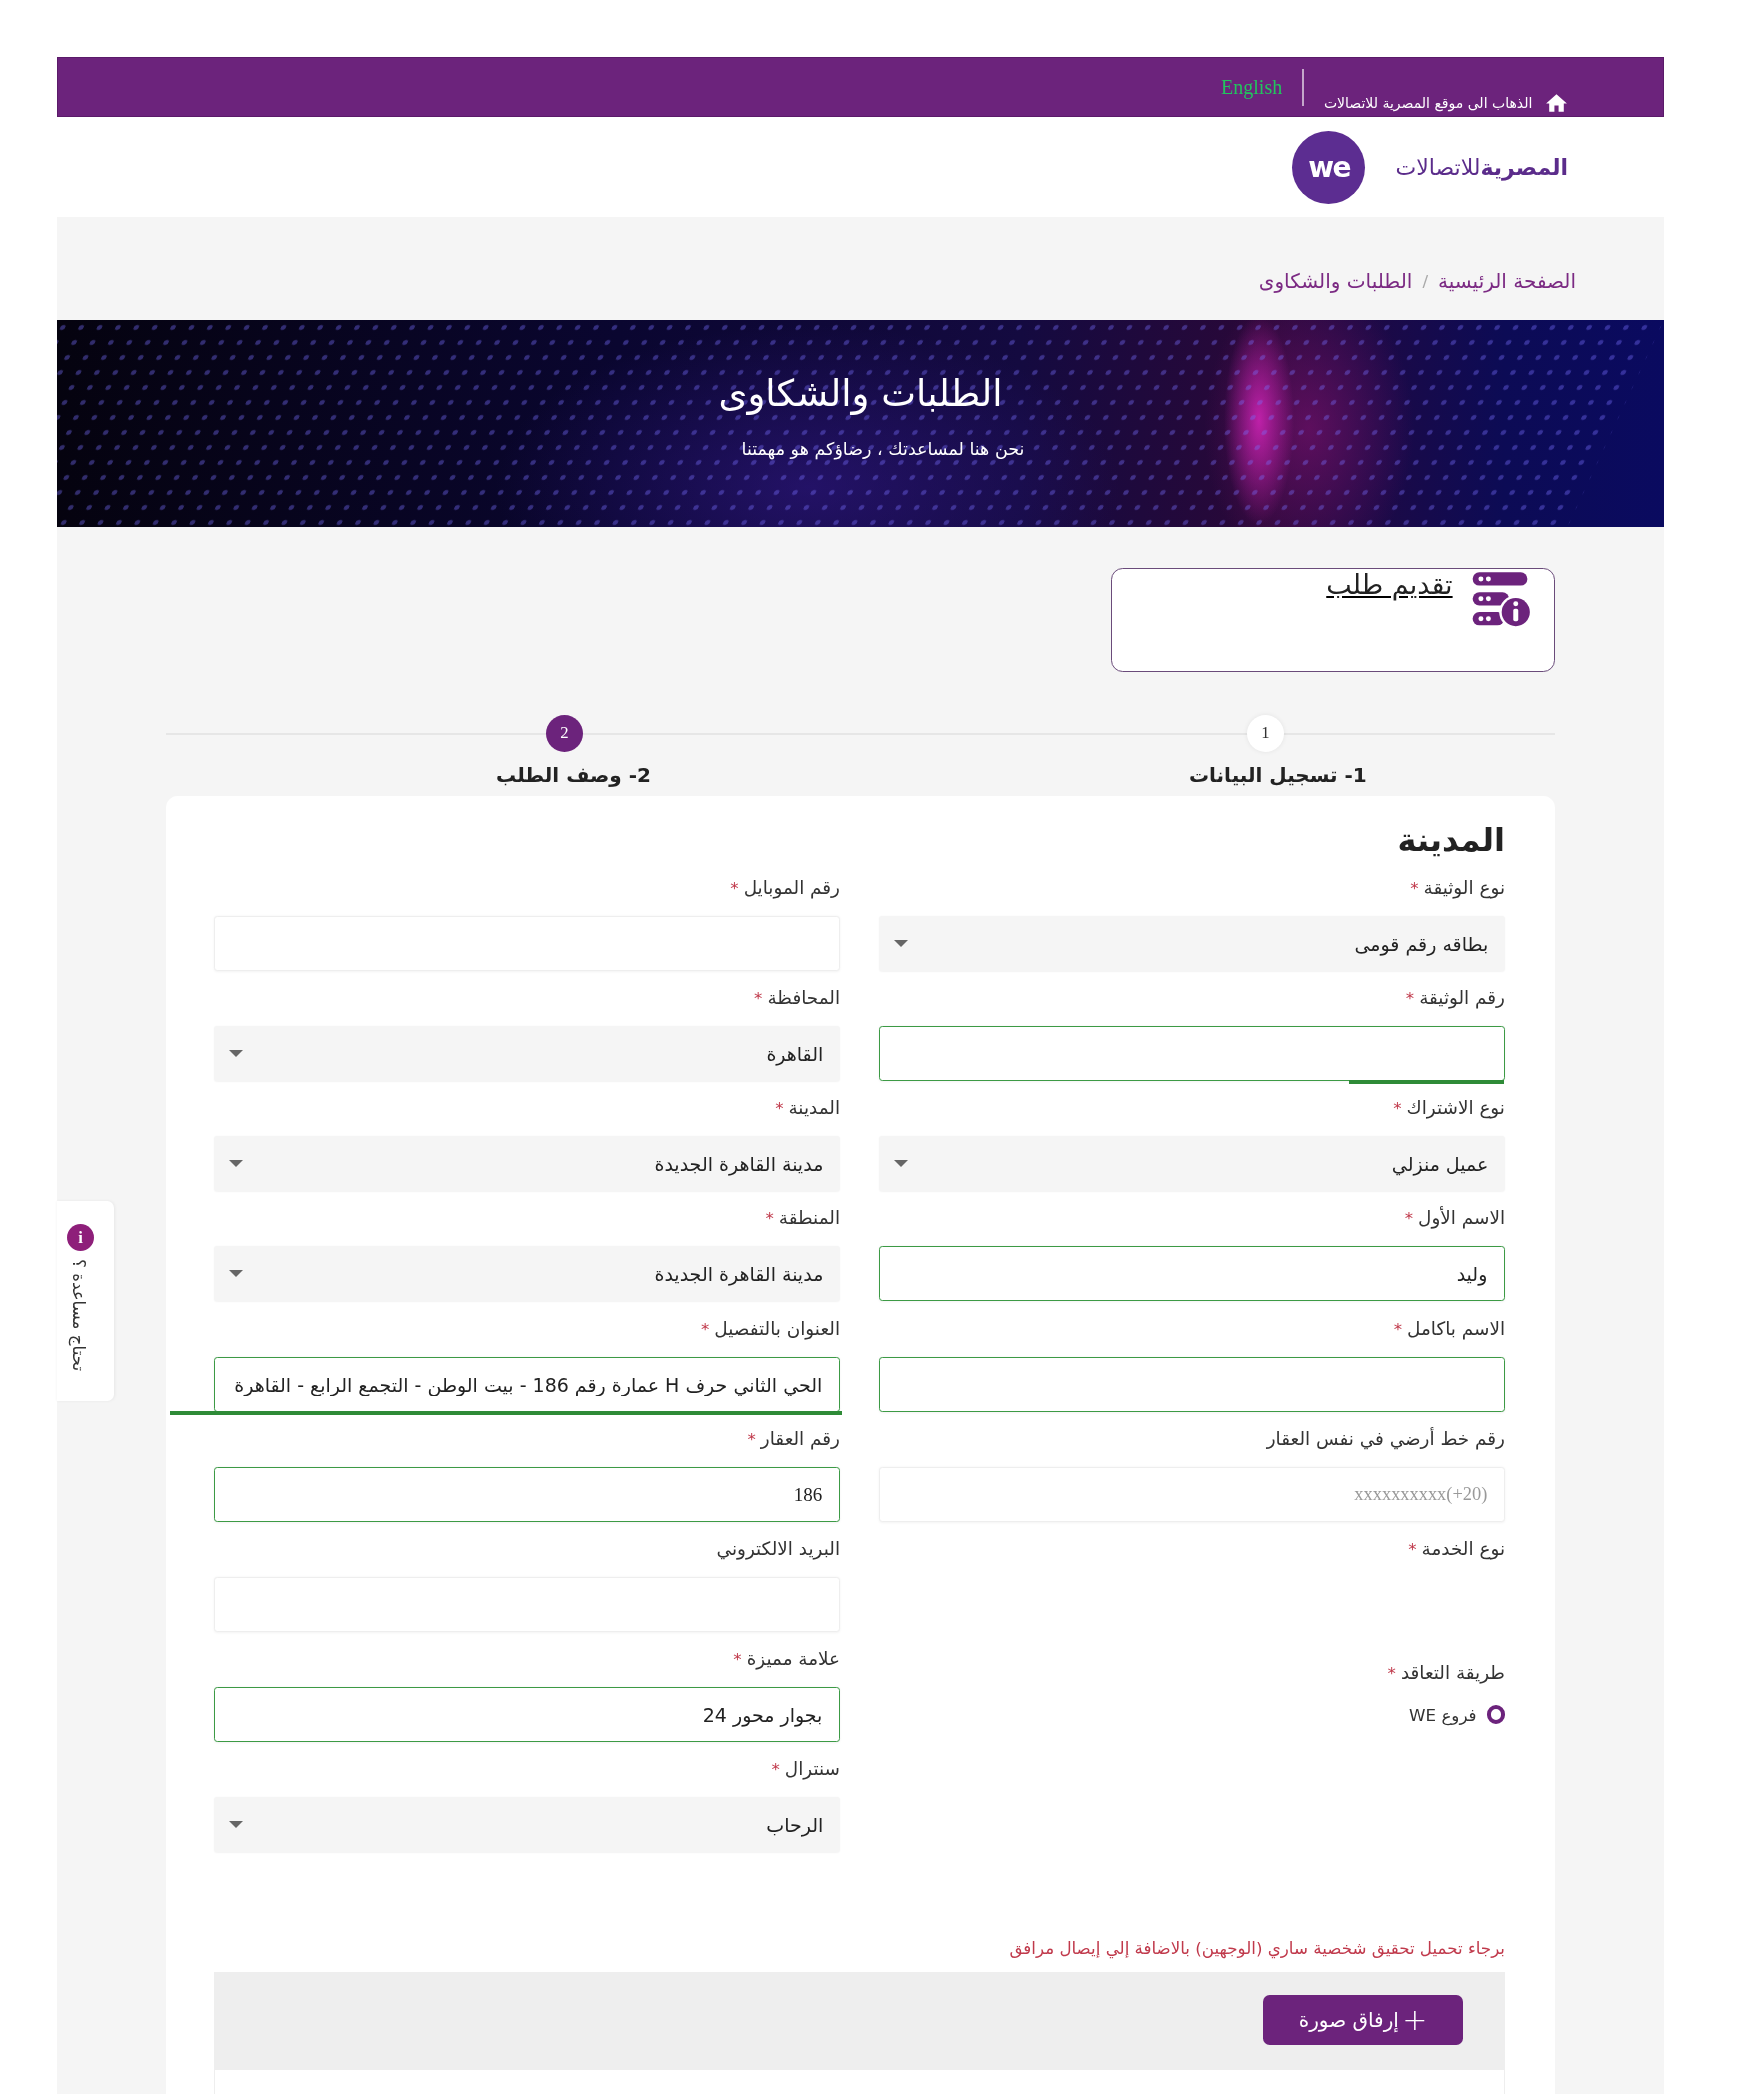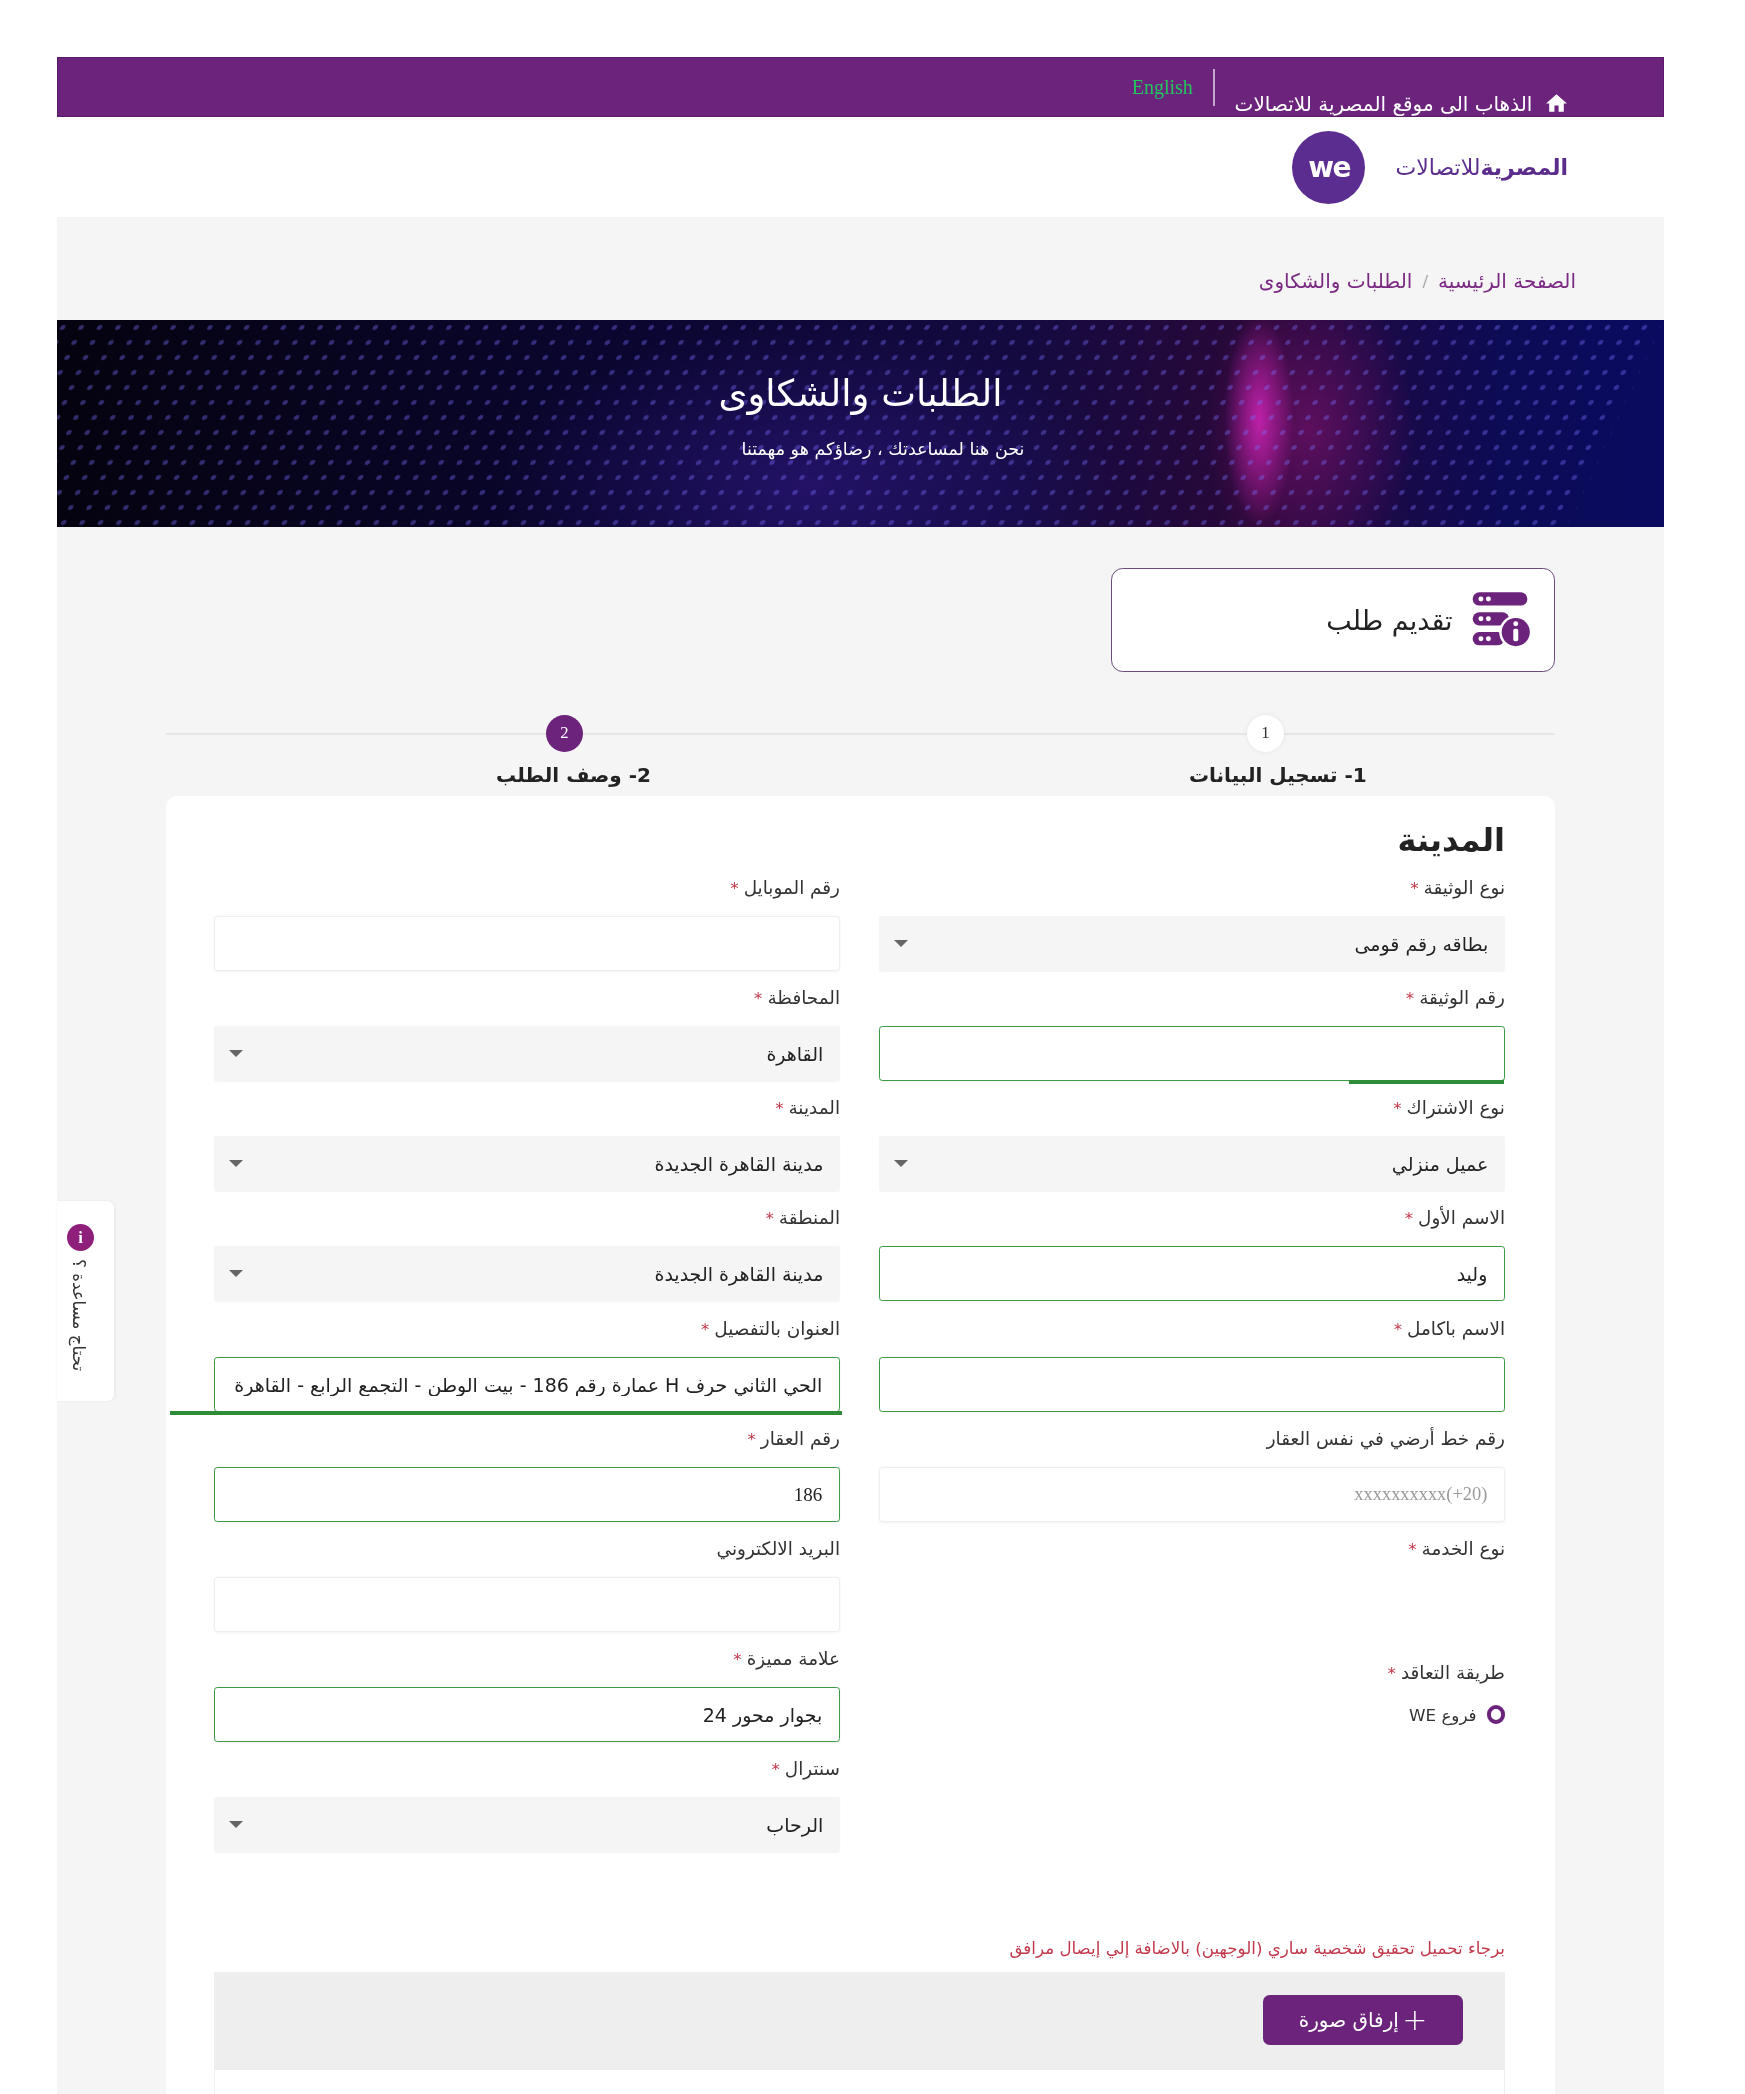--- a/index.html
+++ b/index.html
@@ -1,19 +1,19 @@
 <!DOCTYPE html>
 <html style="font-size:13.4px"><head>
 <meta charset="utf-8">
 <style>
   * { box-sizing: border-box; margin: 0; padding: 0; }
   html, body { width: 1746px; height: 2095px; overflow: hidden; background: #ffffff; font-family: "DejaVu Sans", sans-serif; }
   .page { position: absolute; left: 57px; top: 57px; width: 1607px; height: 2038px; background: #f5f5f5; }
   .topbar { position: absolute; left: 0; top: 0; width: 1607px; height: 60px; background: #6c237c; border: 1.7px solid #5a1a69; direction: rtl; display: flex; align-items: center; padding-right: 94px; }
-  .topbar .home-link { display: flex; align-items: flex-end; color: #fff; font-size: 20px; gap: 11.7px; margin-top: 32px; }
+  .topbar .home-link { display: flex; align-items: center; color: #fff; font-size: 14px; gap: 11.7px; margin-top: 32px; }
   .topbar .home-icon { width: 25px; height: 25px; }
   .topbar .divider { width: 1.7px; height: 37px; background: rgba(255,255,255,0.6); margin: 0 20px; }
   .topbar .lang { color: #22c55e; font-family: "Liberation Serif", serif; font-size: 20px; }
   .header { position: absolute; left: 0; top: 60px; width: 1607px; height: 100px; background: #fff; direction: rtl; display: flex; align-items: center; padding-right: 96px; gap: 30px; }
   .brand-text { color: #5b2c8b; font-size: 22px; font-weight: bold; letter-spacing: -0.8px; }
   .brand-text .light { font-weight: normal; }
   .we-logo { width: 73px; height: 73px; border-radius: 50%; background: #5c2d91; color: #fff; display: flex; align-items: center; justify-content: center; font-size: 28px; font-weight: bold; font-family: "DejaVu Sans", sans-serif; letter-spacing: -1.7px; }
   .breadcrumb { position: absolute; right: 88px; top: 212px; direction: rtl; font-size: 20px; color: #7b2a83; display: flex; gap: 10px; align-items: center; }
   .breadcrumb .sep { color: #aaa; font-size: 16.7px; }
   .hero { position: absolute; left: 0; top: 263px; width: 1607px; height: 207px; overflow: hidden;
@@ -21,21 +21,21 @@
       radial-gradient(ellipse 50px 150px at 1202px 100px, rgba(230,40,200,0.75), transparent 70%),
       radial-gradient(ellipse 150px 217px at 1252px 109px, rgba(140,20,120,0.55), transparent 70%),
       radial-gradient(ellipse 417px 217px at 751px 167px, rgba(60,30,160,0.45), transparent 75%),
       linear-gradient(90deg, #05030f 0%, #0a0630 35%, #140a40 60%, #2a0838 75%, #0c0b55 90%, #0a0a60 100%);
   }
   .hero::before { content: ""; position: absolute; inset: 0;
     background-image: radial-gradient(circle, rgba(120,110,255,0.55) 2.1px, transparent 2.9px);
     background-size: 18.4px 15px; transform: skewX(-25deg); transform-origin: 0 0; opacity: 0.7; }
   .hero-title { position: absolute; left: 0; right: 0; top: 52px; text-align: center; color: #fff; font-size: 37px; direction: rtl; }
   .hero-sub { position: absolute; left: 0; right: 0; top: 119px; text-align: center; color: #fff; font-size: 17.5px; direction: rtl; padding-left: 45px; }
-  .request-card { position: absolute; left: 1054px; top: 511px; width: 444px; height: 104px; background: #fff; border: 1.7px solid #6a4b7a; border-radius: 11.7px; direction: rtl; display: flex; align-items: center; padding-right: 20px; gap: 18.4px; }
+  .request-card { position: absolute; left: 1054px; top: 511px; width: 444px; height: 104px; background: #fff; border: 1.7px solid #6a4b7a; border-radius: 11.7px; direction: rtl; display: flex; padding-right: 20px; gap: 18.4px; text-decoration: underline; }
   .request-card .label { font-size: 27px; color: #222; }
   .stepper { position: absolute; left: 109px; top: 676px; width: 1389px; height: 75px; }
   .stepper .line { position: absolute; left: 0; right: 0; top: 0; height: 1.7px; background: #e6e6e6; }
   .step-dot { position: absolute; top: -18.4px; width: 37px; height: 37px; border-radius: 50%; display: flex; align-items: center; justify-content: center; font-family: "Liberation Serif", serif; font-size: 16.7px; }
   .step-dot.s1 { left: 1081px; background: #fff; color: #333; box-shadow: 0 0 5px rgba(0,0,0,0.08); }
   .step-dot.s2 { left: 380px; background: #6c237c; color: #fff; }
   .step-label { position: absolute; top: 30px; font-size: 20px; color: #222; direction: rtl; font-weight: bold; }
   .step-label.s1 { left: 1023px; }
   .step-label.s2 { left: 330px; }
   .card { position: absolute; left: 109px; top: 739px; width: 1389px; height: 1299px; background: #fff; border-radius: 11.7px 11.7px 0 0; }

